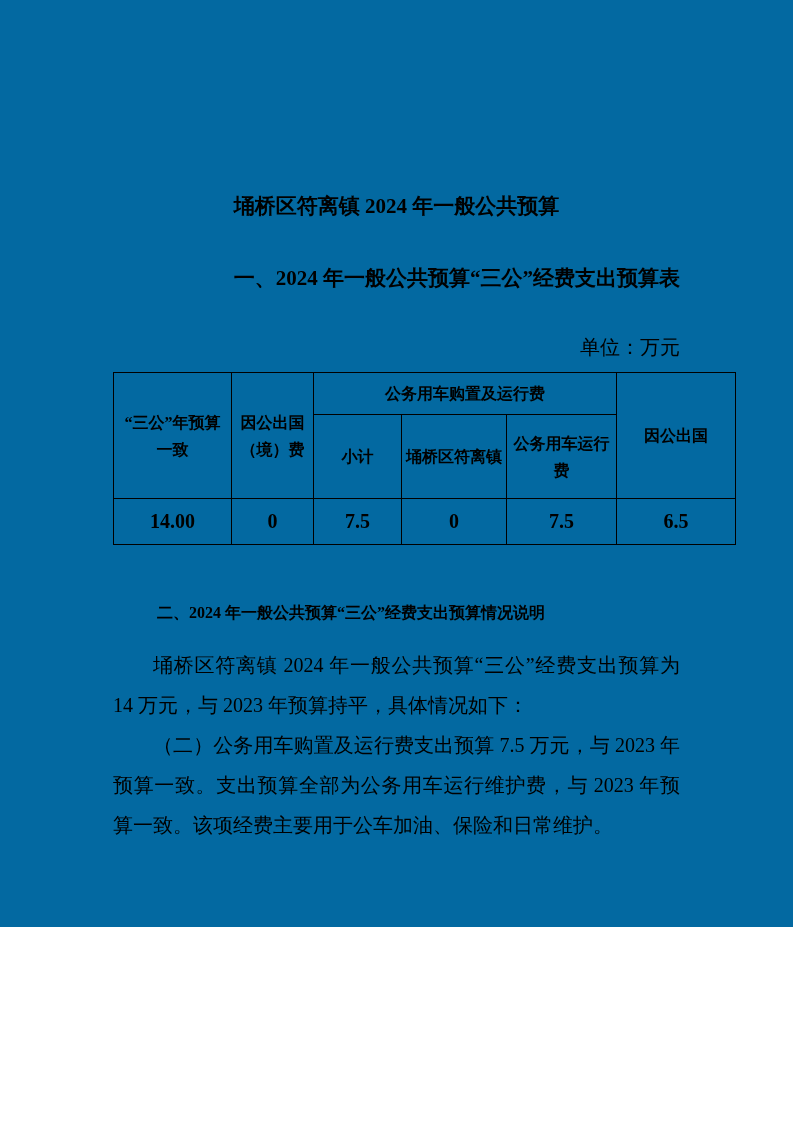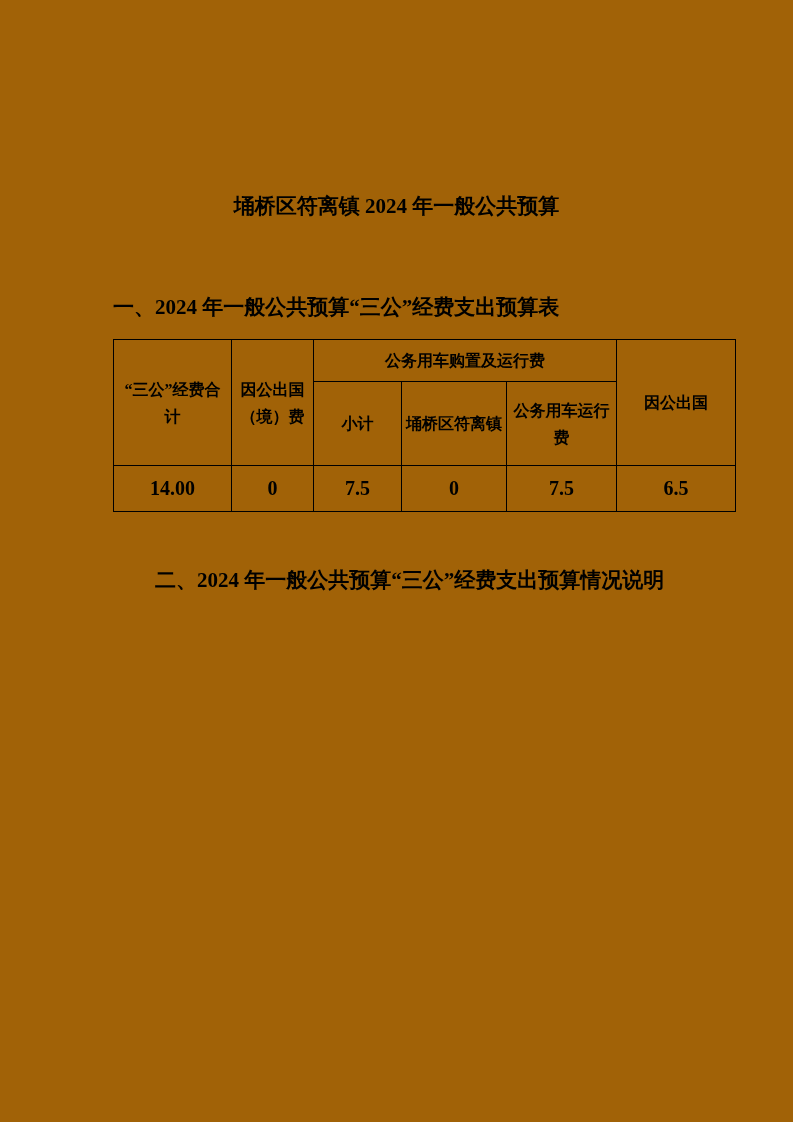--- a/index.html
+++ b/index.html
@@ -3,43 +3,43 @@
   <meta charset="utf-8">
   <style>
     html, body {
       margin: 0;
       padding: 0;
       background: #ffffff;
     }
     .page {
       position: relative;
       width: 793px;
-      height: 1122px;
+      height: 927px;
       margin: 0 auto;
-      background: #a16207;
+      background: #0369a1;
       color: #000;
       font-family: "Liberation Serif", "DejaVu Serif", serif;
       padding: 186px 56px 0 113px;
       box-sizing: border-box;
       overflow: hidden;
     }
     .text-block { width: 567px; }
     .doc-title {
       font-size: 21px;
       font-weight: bold;
       text-align: center;
       line-height: 40px;
       margin: 0;
     }
     .section-heading-centered {
       font-size: 21px;
       font-weight: bold;
-      text-align: left;
+      text-align: right;
       line-height: 40px;
-      margin: 61px 0 0 0;
+      margin: 32px 0 0 0;
     }
     .unit-label {
       text-align: right;
       font-size: 20px;
       line-height: 26px;
       margin-top: 36px;
     }
     table.budget {
       border-collapse: collapse;
       width: 622px;
@@ -61,54 +61,55 @@
     tr.sub-row    { height: 84px; }
     tr.data-row   { height: 46px; }
     tr.data-row td { font-size: 20px; word-break: normal; }
     .body-flow {
       margin-top: 48px;
       font-size: 20px;
       line-height: 40px;
       text-align: justify;
     }
     .body-flow h2 {
-      font-size: 21px;
+      font-size: 16px;
       font-weight: bold;
       text-indent: 2em;
-      margin: 0;
+      margin: 12px;
     }
     .body-flow p {
       text-indent: 2em;
       margin: 0;
       font-weight: normal;
     }
   </style>
 </head>
 <body>
 
 <div class="page">
 
   <h1 class="doc-title text-block">埇桥区符离镇 2024 年一般公共预算</h1>
 
 
   <h2 class="section-heading-centered text-block">一、2024 年一般公共预算“三公”经费支出预算表</h2>
 
+  <div class="unit-label text-block">单位：万元</div>
 
   <table class="budget">
     <colgroup>
       <col style="width:118px">
       <col style="width:82px">
       <col style="width:88px">
       <col style="width:105px">
       <col style="width:110px">
       <col style="width:119px">
     </colgroup>
     <tbody>
       <tr class="group-row">
-        <td rowspan="2">“三公”经费合计</td>
+        <td rowspan="2">“三公”年预算一致</td>
         <td rowspan="2">因公出国（境）费</td>
         <td colspan="3">公务用车购置及运行费</td>
         <td rowspan="2">因公出国</td>
       </tr>
       <tr class="sub-row">
         <td>小计</td>
         <td>埇桥区符离镇</td>
         <td>公务用车运行费</td>
       </tr>
       <tr class="data-row">
@@ -117,15 +118,17 @@
         <td>7.5</td>
         <td>0</td>
         <td>7.5</td>
         <td>6.5</td>
       </tr>
     </tbody>
   </table>
 
   <div class="body-flow text-block">
     <h2>二、2024 年一般公共预算“三公”经费支出预算情况说明</h2>
+    <p>埇桥区符离镇 2024 年一般公共预算“三公”经费支出预算为 14 万元，与 2023 年预算持平，具体情况如下：</p>
+    <p>（二）公务用车购置及运行费支出预算 7.5 万元，与 2023 年预算一致。支出预算全部为公务用车运行维护费，与 2023 年预算一致。该项经费主要用于公车加油、保险和日常维护。</p>
   </div>
 
 </div>
 
 </body></html>

